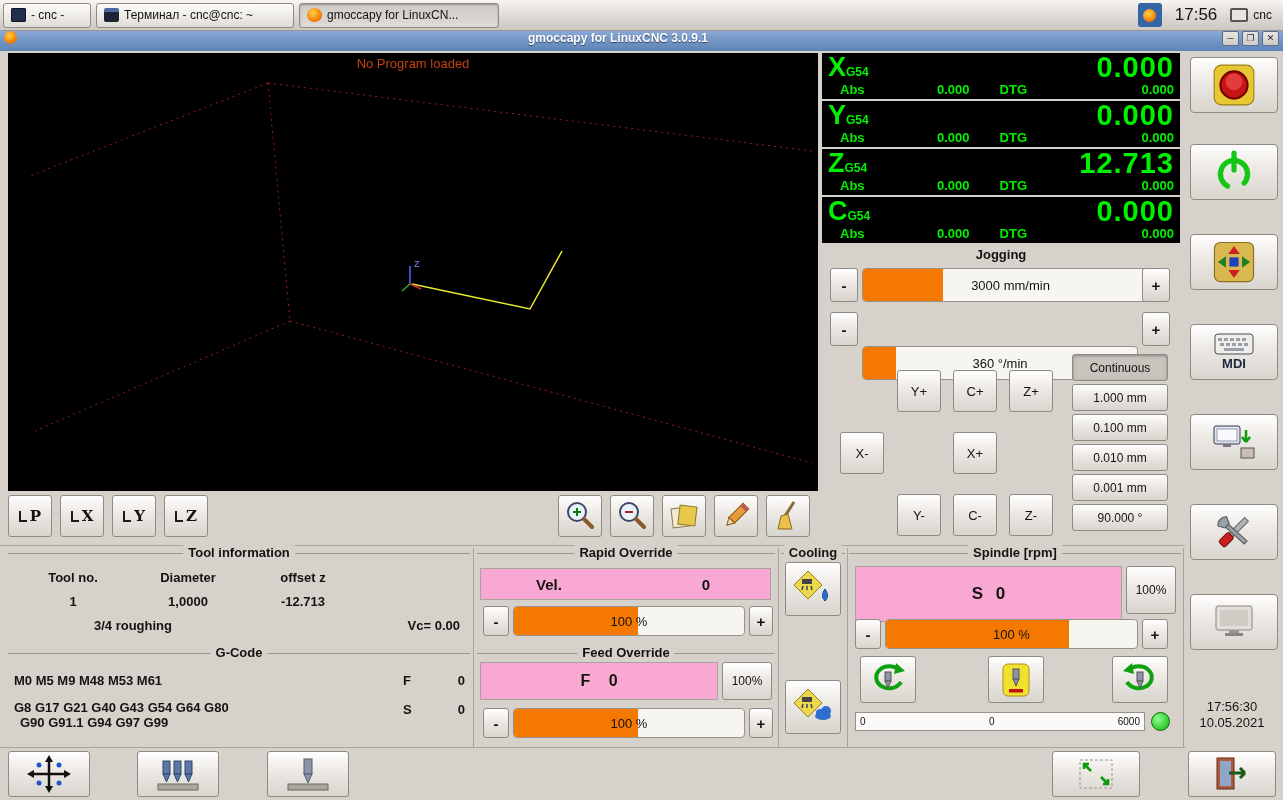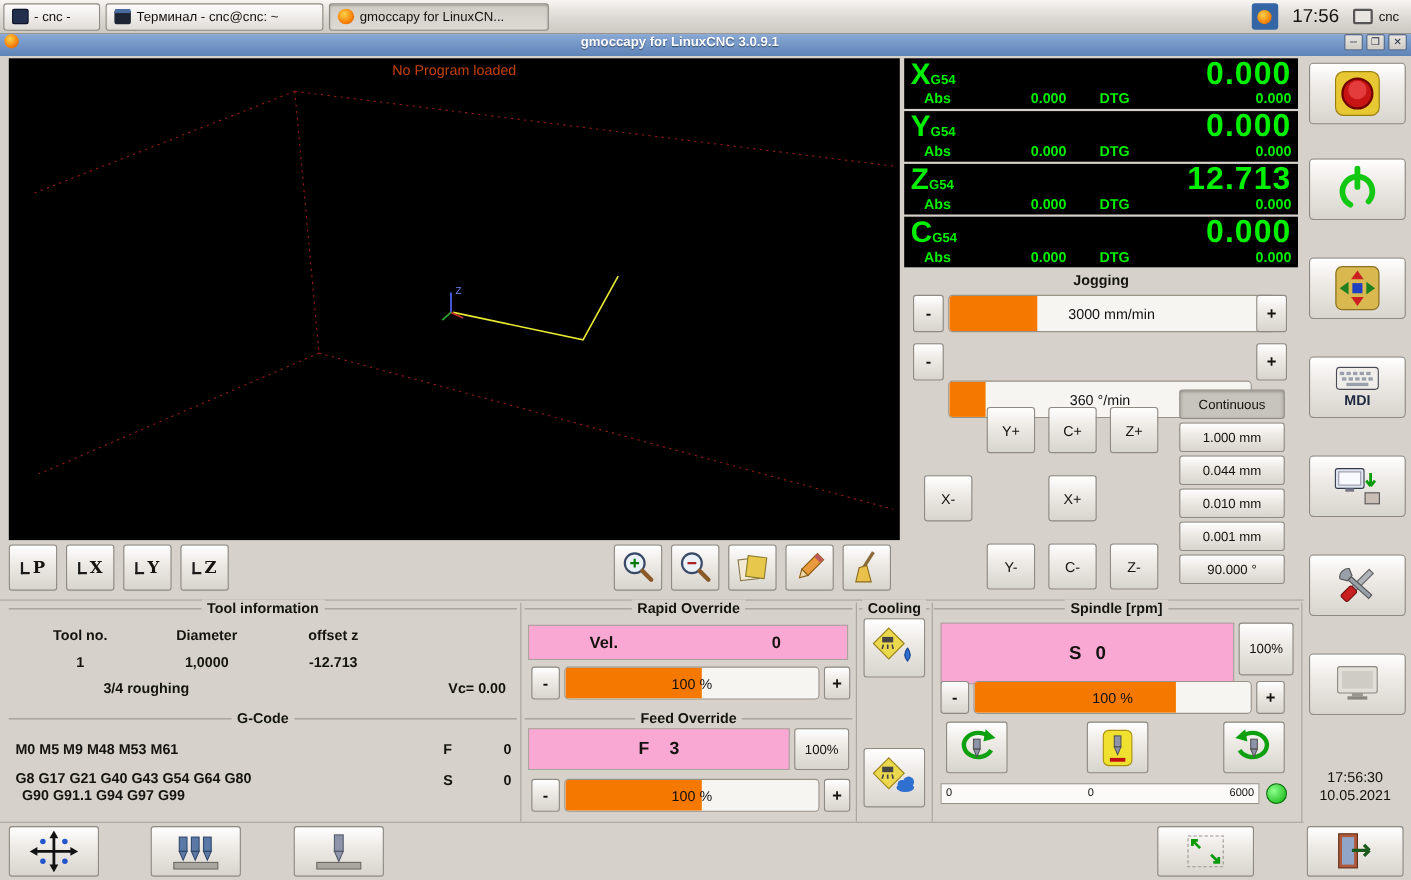--- a/index.html
+++ b/index.html
@@ -278,21 +278,21 @@
         <div class="abs btn jog-btn" style="left:187px;top:123px;">Z+</div>
         <div class="abs btn jog-btn" style="left:18px;top:185px;">X-</div>
         <div class="abs btn jog-btn" style="left:131px;top:185px;">X+</div>
         <div class="abs btn jog-btn" style="left:75px;top:247px;">Y-</div>
         <div class="abs btn jog-btn" style="left:131px;top:247px;">C-</div>
         <div class="abs btn jog-btn" style="left:187px;top:247px;">Z-</div>
 
         <div class="abs inc-col">
           <div class="btn inc-btn active">Continuous</div>
           <div class="btn inc-btn">1.000 mm</div>
-          <div class="btn inc-btn">0.044 mm</div>
+          <div class="btn inc-btn">0.100 mm</div>
           <div class="btn inc-btn">0.010 mm</div>
           <div class="btn inc-btn">0.001 mm</div>
           <div class="btn inc-btn">90.000 °</div>
         </div>
       </div>
 
       <div class="hsep" style="left:0;top:494px;width:1185px;"></div>
       <div class="hsep" style="left:0;top:696px;width:1185px;"></div>
       <div class="vsep" style="left:473px;top:497px;height:199px;"></div>
       <div class="vsep" style="left:778px;top:497px;height:199px;"></div>
@@ -331,21 +331,21 @@
         <div class="abs btn sm-btn" style="left:6px;top:52px;width:26px;height:30px;">-</div>
         <div class="abs slider" style="left:36px;top:52px;width:232px;height:30px;">
           <div class="slider-fill" style="width: 54%;"></div>
           <span class="slider-label">100 %</span>
         </div>
         <div class="abs btn sm-btn" style="left:272px;top:52px;width:24px;height:30px;">+</div>
       </div>
 
       <div class="frame" style="left:477px;top:602px;width:298px;height:93px;">
         <span class="frame-label">Feed Override</span>
-        <div class="abs flat-box" style="left:3px;top:8px;width:238px;height:38px;font-size:16px;word-spacing:14px;">F 3</div>
+        <div class="abs flat-box" style="left:3px;top:8px;width:238px;height:38px;font-size:16px;word-spacing:14px;">F 0</div>
         <div class="abs btn" style="left:245px;top:8px;width:50px;height:38px;font-size:12px;">100%</div>
         <div class="abs btn sm-btn" style="left:6px;top:54px;width:26px;height:30px;">-</div>
         <div class="abs slider" style="left:36px;top:54px;width:232px;height:30px;">
           <div class="slider-fill" style="width: 54%;"></div>
           <span class="slider-label">100 %</span>
         </div>
         <div class="abs btn sm-btn" style="left:272px;top:54px;width:24px;height:30px;">+</div>
       </div>
 
       <div class="frame" style="left:781px;top:502px;width:64px;height:193px;">

